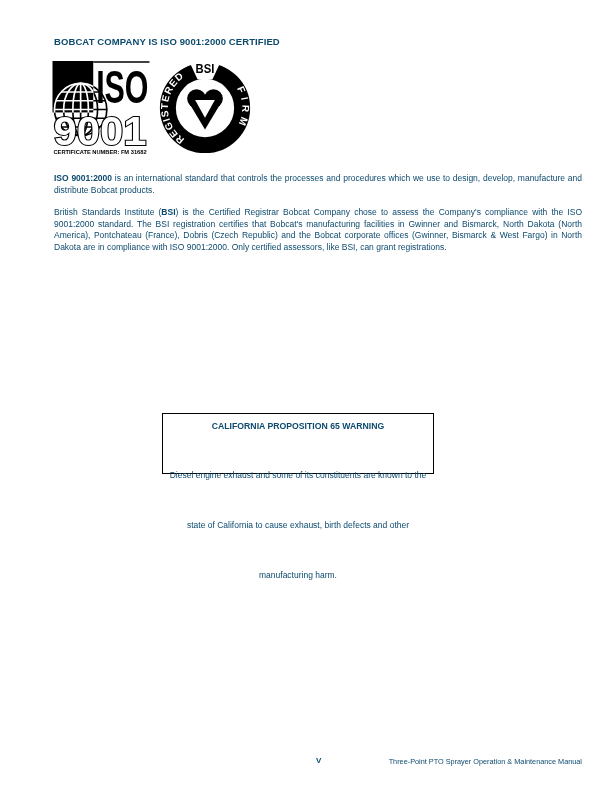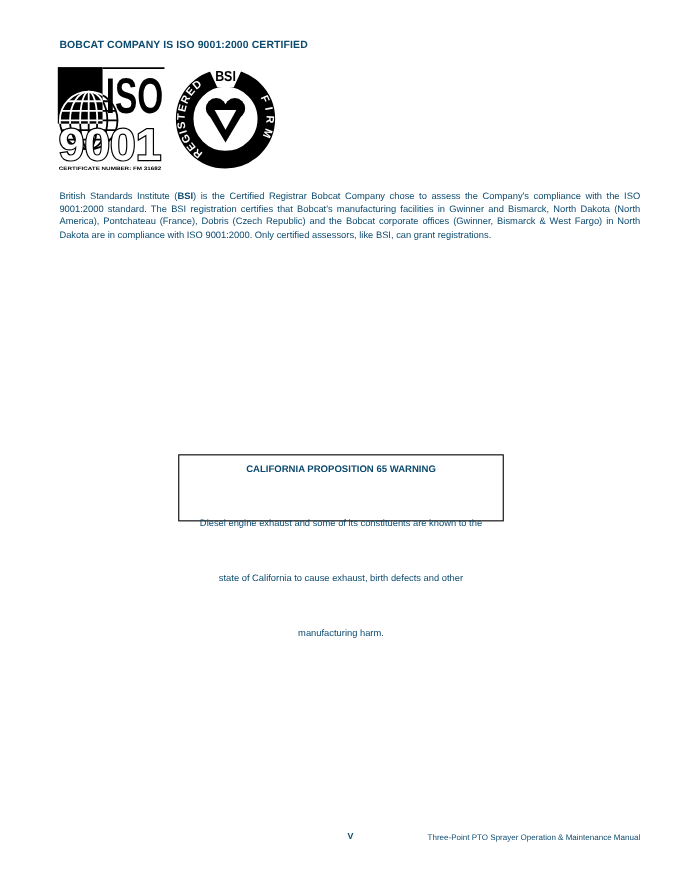--- a/index.html
+++ b/index.html
@@ -18,21 +18,21 @@
   .logo-iso { position: absolute; left: 52px; top: 61px; width: 98px; height: 97px; }
   .logo-bsi { position: absolute; left: 158px; top: 61px; width: 94px; height: 94px; }
   svg text { font-family: "Liberation Sans", sans-serif; }
   .body-text {
     position: absolute; left: 54px; top: 173px; width: 528px;
     font-size: 8.5px; line-height: 11.6px;
     text-align: justify;
   }
   .body-text p { margin: 0 0 11px 0; }
   .warning-box {
-    position: absolute; left: 162px; top: 413px; width: 296px; height: 61px;
+    position: absolute; left: 162px; top: 413px; width: 272px; height: 61px;
     border: 1.5px solid #000000; box-sizing: border-box;
     text-align: center;
   }
   .warning-title {
     margin-top: 6.5px;
     font-size: 8.7px; font-weight: bold;
   }
   .warning-body { margin-top: 5px; font-size: 8.5px; line-height: 11.3px; }
   .warning-body .wline { display: block; margin-top: 39px; }
   .footer { position: absolute; left: 0; top: 756px; width: 612px; height: 14px; }
@@ -90,20 +90,21 @@
     <text font-size="10.5" font-weight="bold" fill="#ffffff" letter-spacing="4.5" text-anchor="middle">
       <textPath href="#bsiRightArc" startOffset="50%">FIRM</textPath>
     </text>
     <circle cx="41" cy="40" r="10" fill="#000000"></circle>
     <circle cx="59" cy="40" r="10" fill="#000000"></circle>
     <path d="M 31.5 42 L 68.5 42 L 50 73 Z" fill="#000000"></path>
     <path d="M 39.5 41.5 L 60.5 41.5 L 50 60.5 Z" fill="#ffffff"></path>
   </svg>
 
   <div class="body-text">
+    <p><b>ISO 9001:2000</b><span> is an international standard that controls the processes and procedures which we use to design, develop, manufacture and distribute Bobcat products.</span></p>
     <p><span>British Standards Institute (</span><b>BSI</b><span>) is the Certified Registrar Bobcat Company chose to assess the Company's compliance with the ISO 9001:2000 standard. The BSI registration certifies that Bobcat's manufacturing facilities in Gwinner and Bismarck, North Dakota (North America), Pontchateau (France), Dobris (Czech Republic) and the Bobcat corporate offices (Gwinner, Bismarck &amp; West Fargo) in North Dakota are in compliance with ISO 9001:2000. Only certified assessors, like BSI, can grant registrations.</span></p>
   </div>
 
   <div class="warning-box">
     <div class="warning-title">CALIFORNIA PROPOSITION 65 WARNING</div>
     <div class="warning-body">
       <span class="wline">Diesel engine exhaust and some of its constituents are known to the</span>
       <span class="wline">state of California to cause exhaust, birth defects and other</span>
       <span class="wline">manufacturing harm.</span>
     </div>

